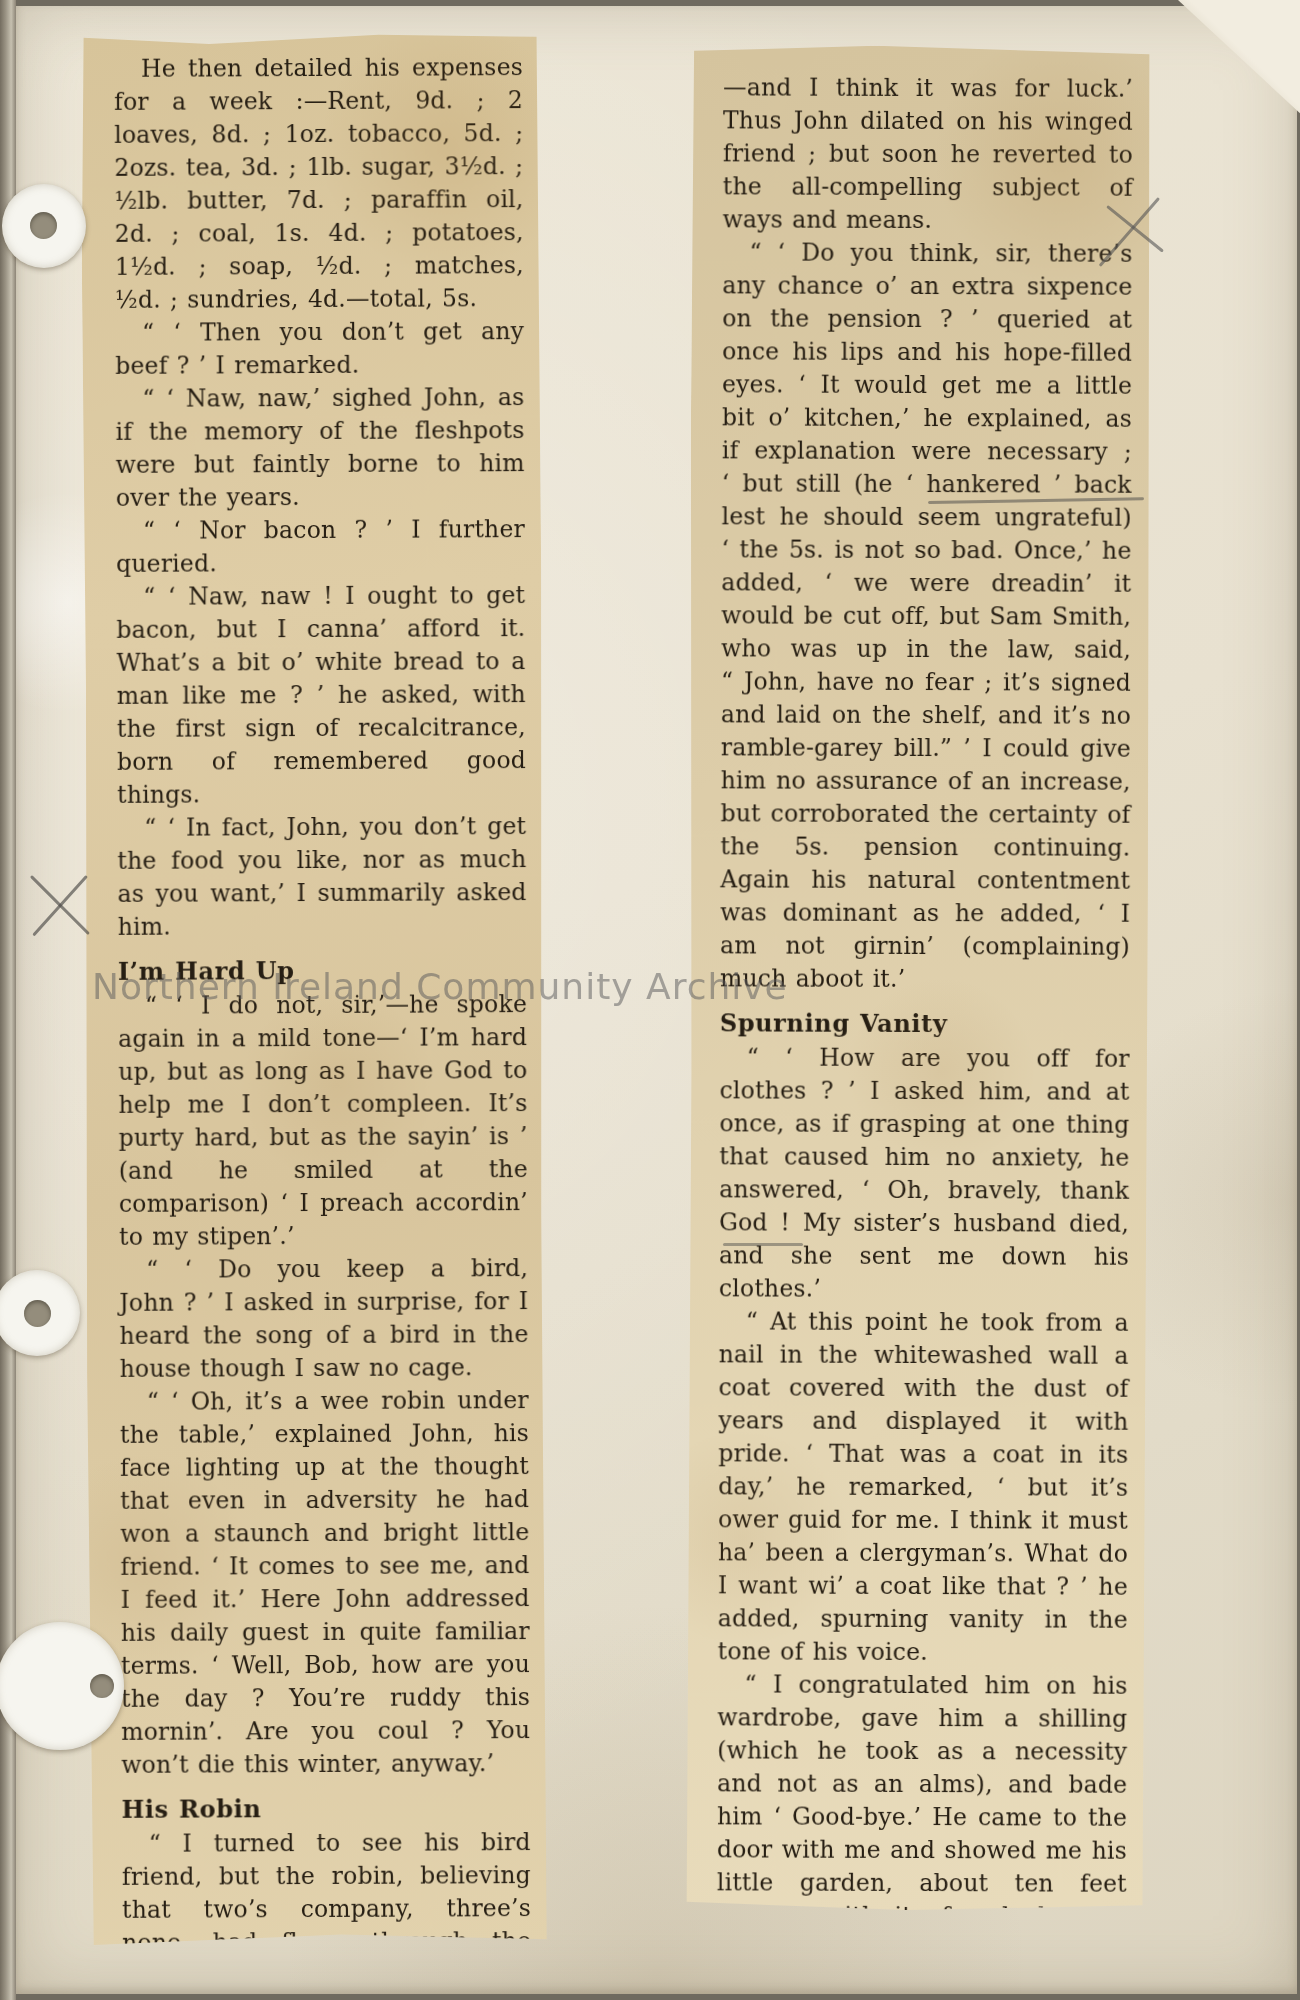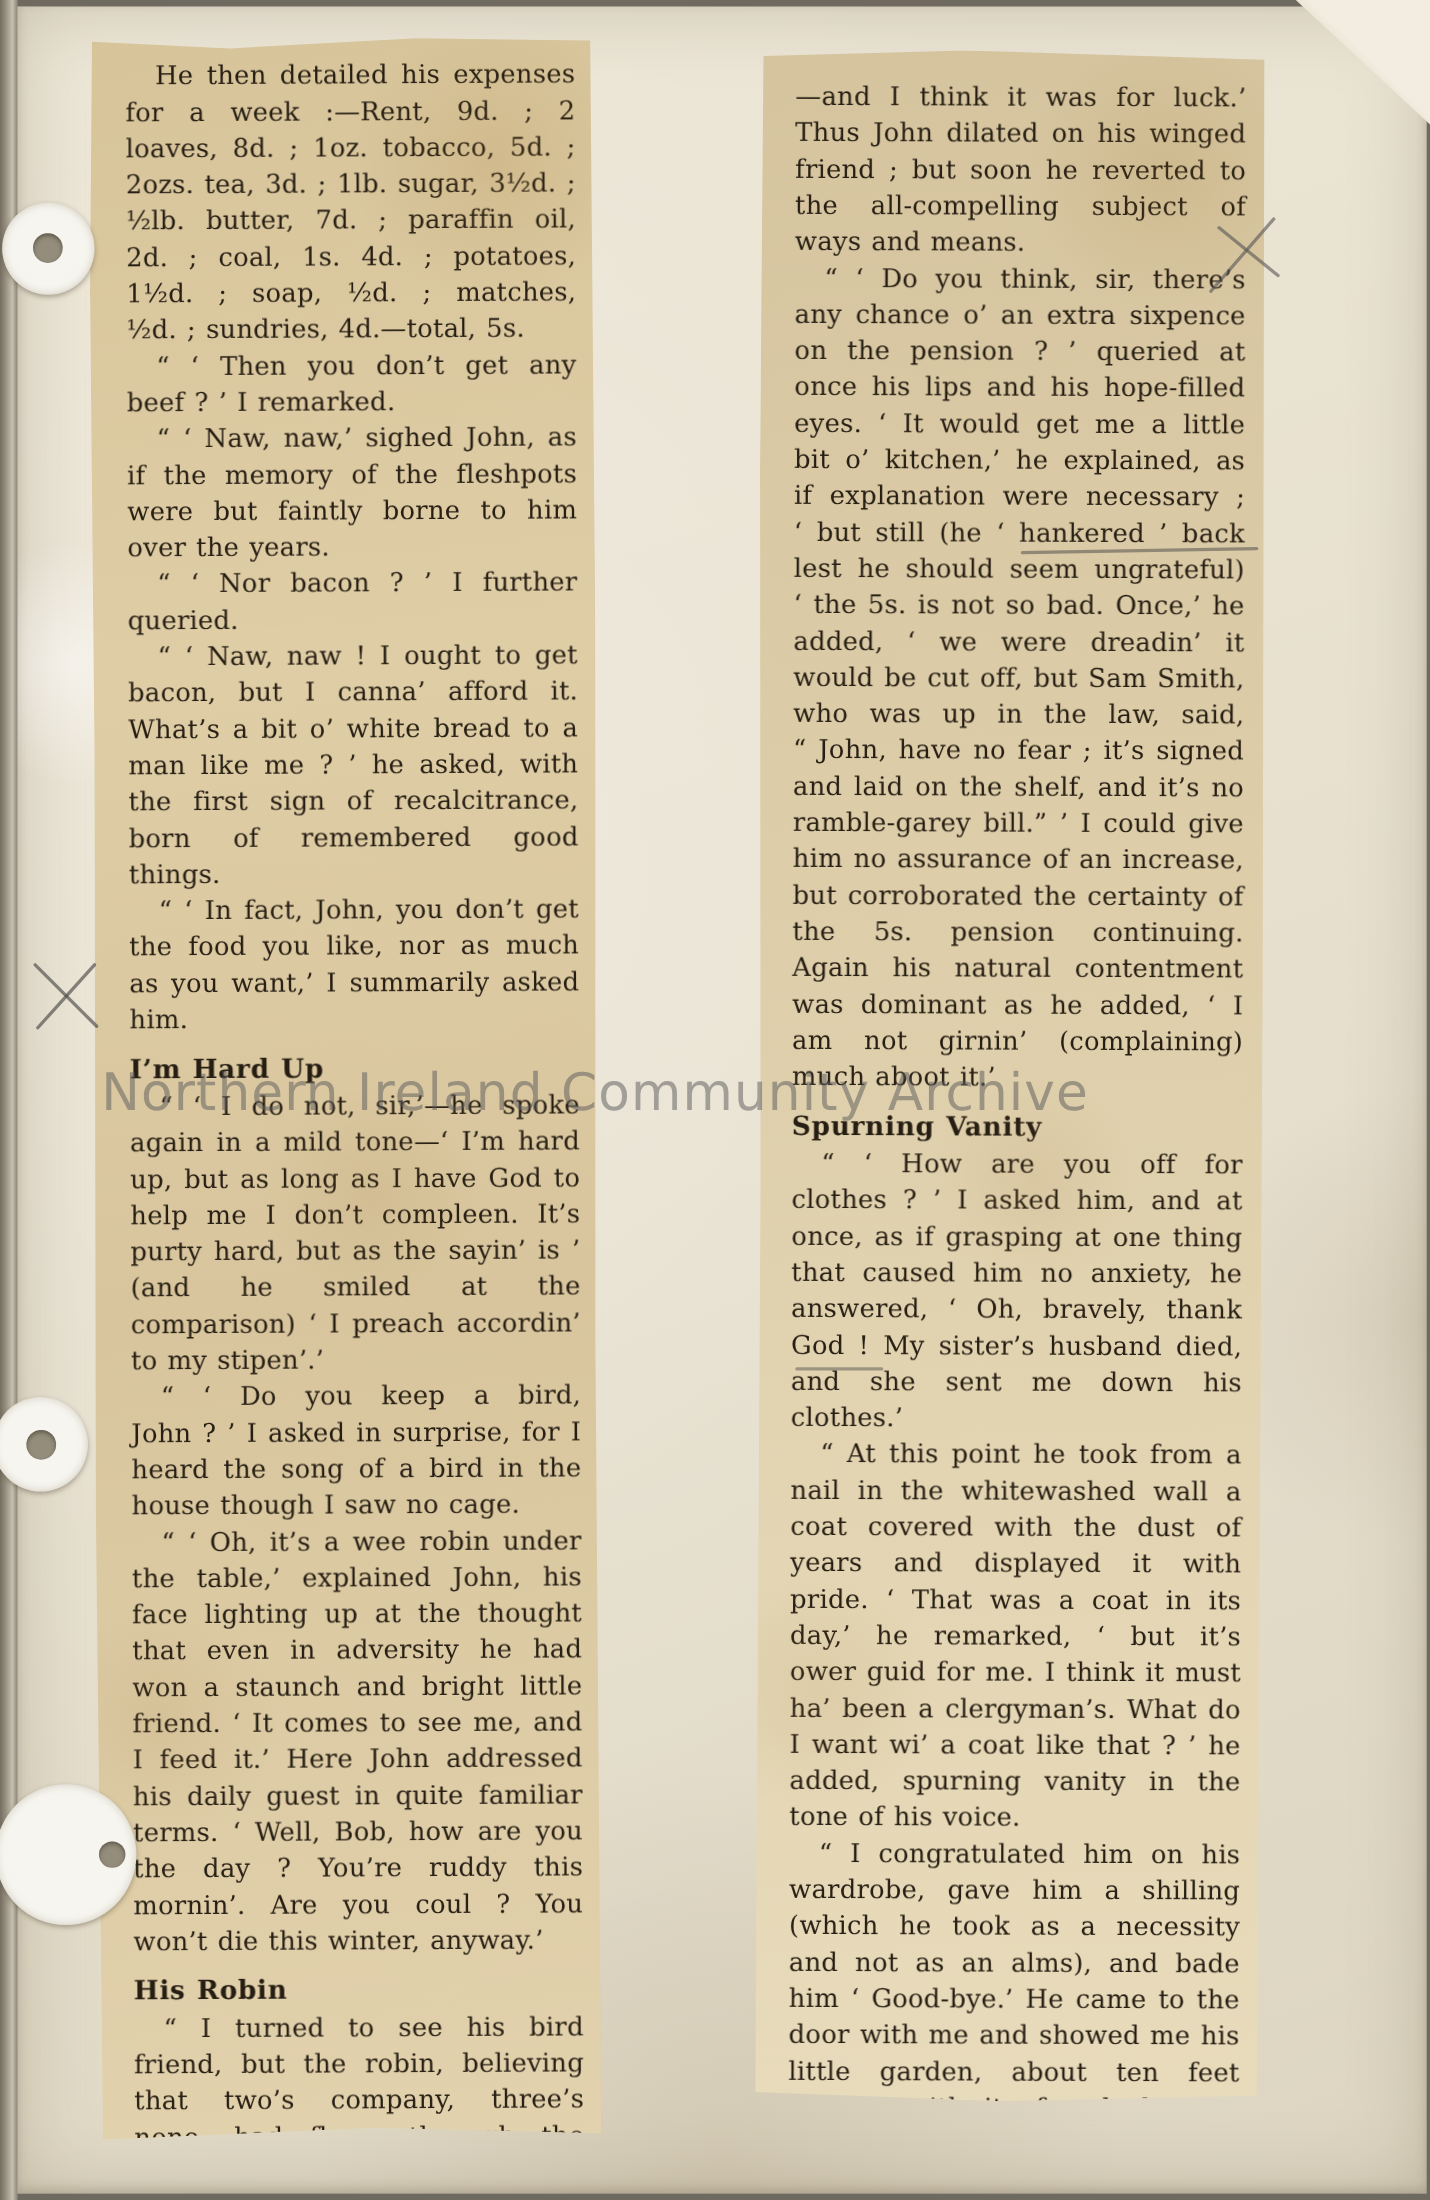--- a/index.html
+++ b/index.html
@@ -63,21 +63,21 @@
   .clipping p{margin:0;}
   .clipping p.indent{text-indent:27px;}
   .clipping h3{
     margin:11px 0 2px 0;font-size:24px;font-weight:bold;
     letter-spacing:.6px;text-align:left;
   }
   
   .watermark{
     position:absolute;left:92px;top:966px;z-index:30;white-space:nowrap;
     font-family:"DejaVu Sans","Liberation Sans",sans-serif;
-    font-size:47px;color:rgba(88,88,90,.5);letter-spacing:1px;
+    font-size:36px;color:rgba(88,88,90,.5);letter-spacing:1px;
   }
   
   .ring{
     position:absolute;border-radius:50%;background:#f6f5ef;z-index:40;
     box-shadow:0 2px 5px rgba(90,80,60,.45), inset 0 0 8px rgba(150,140,115,.4);
   }
   .ring .hole{
     position:absolute;border-radius:50%;
     background:#948d7c;box-shadow:inset 0 2px 4px rgba(40,35,25,.5);
   }

